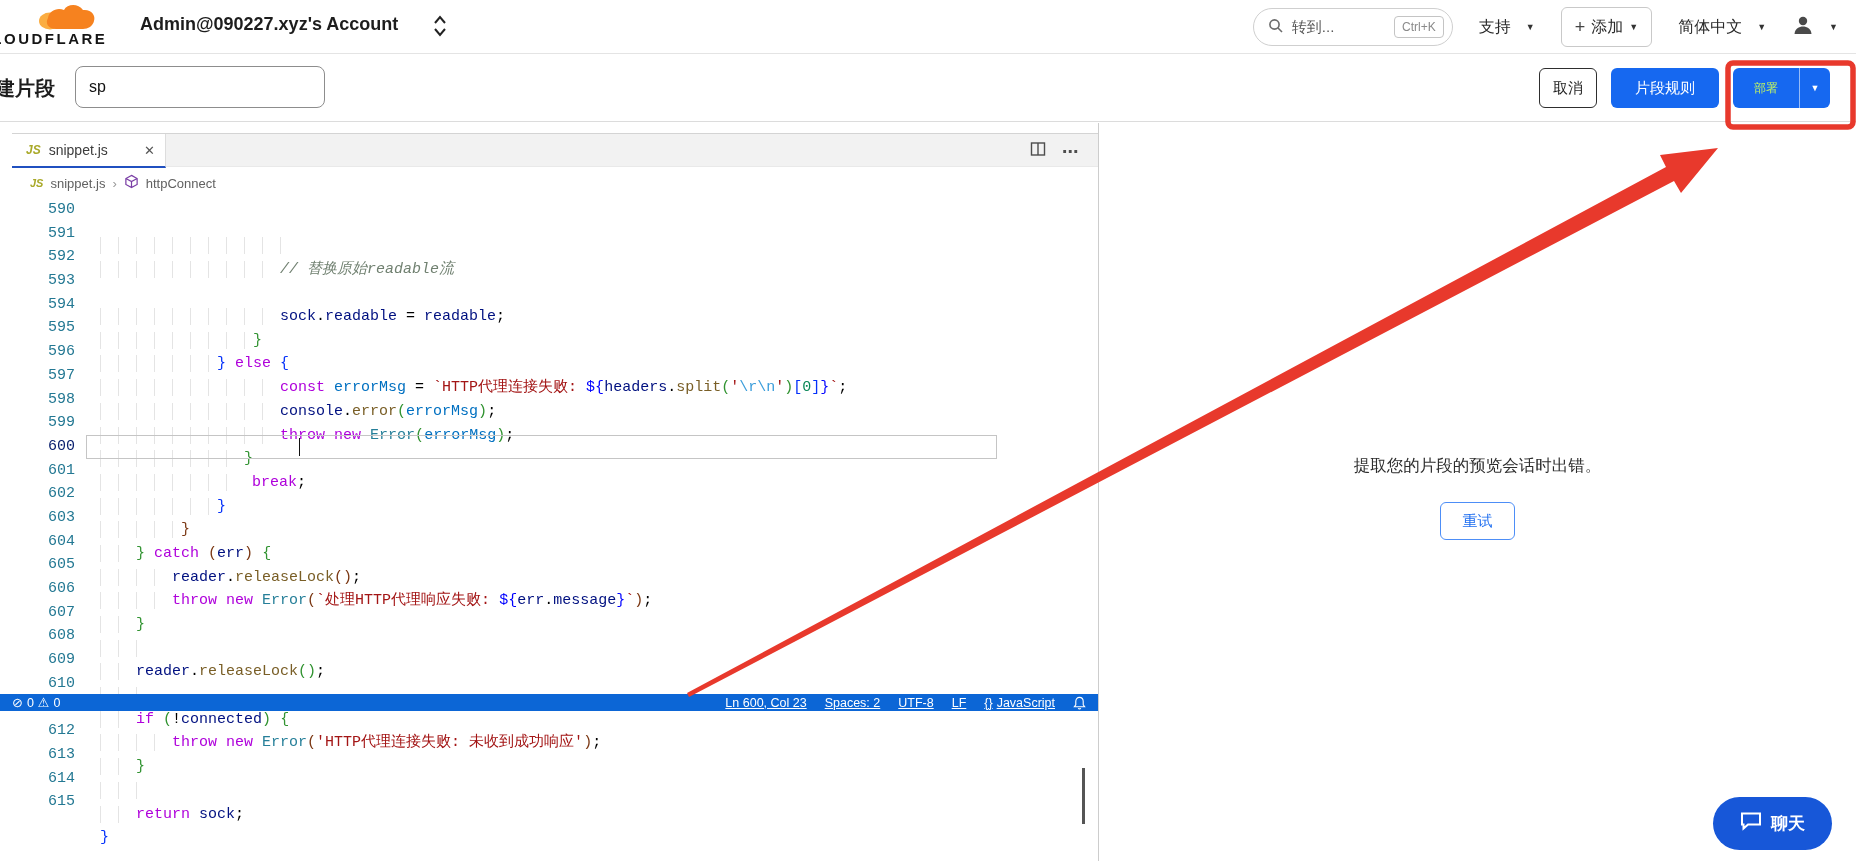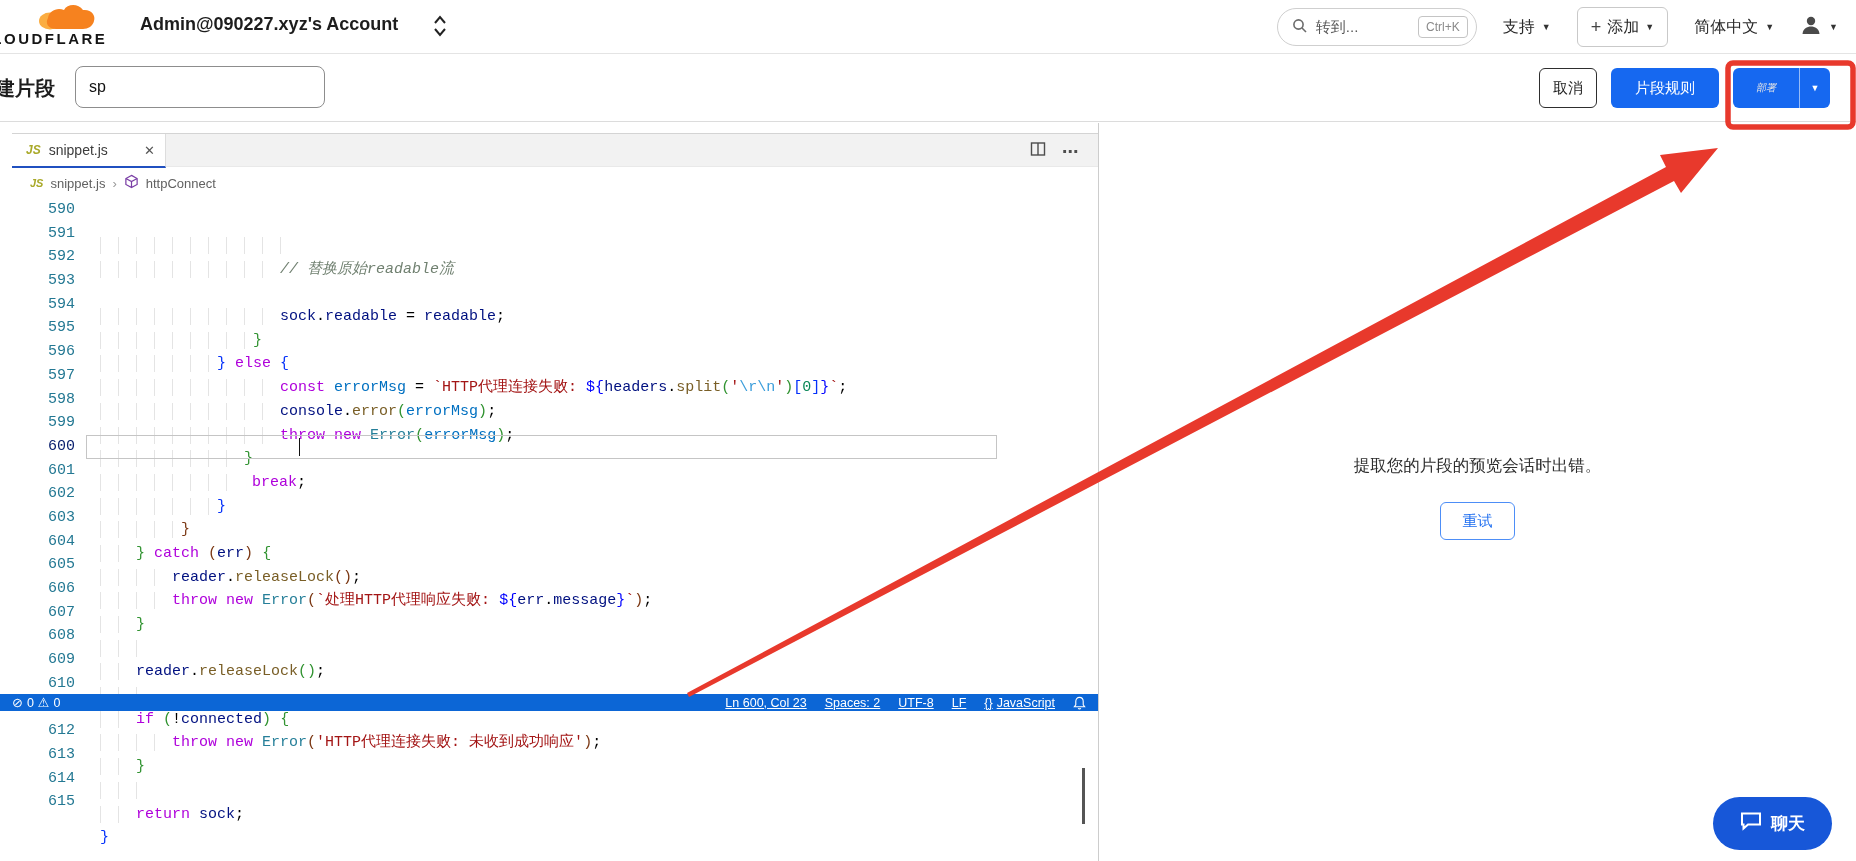--- a/index.html
+++ b/index.html
@@ -11,38 +11,38 @@
   #logo-cloud { position:absolute; left:36px; top:2px; }
   #logo-word { position:absolute; left:-21px; top:30px; font-weight:bold; font-size:15px;
     letter-spacing:2.5px; color:#151515; }
   #account { position:absolute; left:140px; top:14px; font-size:18px; font-weight:bold; color:#1d1d1d; }
   #account-switch { position:absolute; left:432px; top:13px; cursor:pointer; }
   #topbar-right { position:absolute; right:18px; top:0; height:54px; display:flex; align-items:center; gap:26px; }
   #search-pill { display:flex; align-items:center; gap:8px; width:200px; height:38px;
     border:1px solid #cfcfcf; border-radius:19px; padding:0 8px 0 14px; color:#595959; font-size:15px; }
   #search-pill .kbd { margin-left:auto; border:1px solid #c4c4c4; border-radius:4px; color:#8a8a8a;
     font-size:12px; padding:3px 7px; }
-  .menu-item { display:flex; align-items:center; gap:7px; font-size:16px; color:#2a2a2a; cursor:pointer; }
+  .menu-item { display:flex; align-items:center; gap:15px; font-size:16px; color:#2a2a2a; cursor:pointer; }
   .caret-down { font-size:9px; color:#333; }
   #add-btn { border:1px solid #c9c9c9; border-radius:6px; height:40px; padding:0 13px; display:flex;
     align-items:center; gap:6px; font-size:16px; color:#2a2a2a; background:#fff; cursor:pointer; }
   
   #subbar { position:absolute; left:0; top:55px; width:1856px; height:67px; background:#fff;
     border-bottom:1px solid #dcdcdc; z-index:5; }
   #page-title { position:absolute; left:-25px; top:20px; font-size:20px; font-weight:bold; color:#1d1d1d; white-space:nowrap; }
   #snippet-name { position:absolute; left:75px; top:11px; width:250px; height:42px; border:1.5px solid #8d8d8d;
     border-radius:8px; font-size:16px; padding:0 13px; color:#111; outline:none;
     font-family:"Liberation Sans","DejaVu Sans",sans-serif; }
   #subbar-right { position:absolute; right:26px; top:13px; display:flex; gap:14px; align-items:center; }
   .btn { height:40px; border-radius:6px; font-size:15px; display:flex; align-items:center;
     justify-content:center; cursor:pointer; white-space:nowrap; }
   #cancel-btn { width:58px; background:#fff; border:1px solid #2e2e2e; color:#1d1d1d; }
   #rules-btn { width:108px; color:#fff; border:none; }
   #deploy-split { display:flex; height:40px; border-radius:6px; overflow:hidden; }
-  #deploy-main { width:66px; color:#e5e5e5; display:flex; align-items:center; justify-content:center; font-size:10px; cursor:pointer;font-style:italic; }
+  #deploy-main { width:66px; color:#bef264; display:flex; align-items:center; justify-content:center; font-size:12px; cursor:pointer; }
   #deploy-caret { width:31px; border-left:1px solid rgba(255,255,255,.55); color:#fff; display:flex;
     align-items:center; justify-content:center; font-size:9px; cursor:pointer; }
   
   #workspace { position:absolute; left:0; top:123px; width:1856px; height:588px; background:#a16207; }
   #editor { position:absolute; left:0; top:0; width:1098px; height:738px; background:#fff; }
   #panel-divider { position:absolute; left:1098px; top:0; width:1px; height:738px; background:#cdcdcd; }
   #tabbar { position:absolute; left:12px; top:10px; width:1086px; height:34px; background:#f2f2f2;
     border-top:1px solid #d4d4d4; border-bottom:1px solid #e9e9e9; }
   #tab-active { position:absolute; left:0; top:0; height:34px; width:154px; background:#fff;
     border-right:1px solid #ddd; border-bottom:2px solid #2050c0; display:flex; align-items:center;

